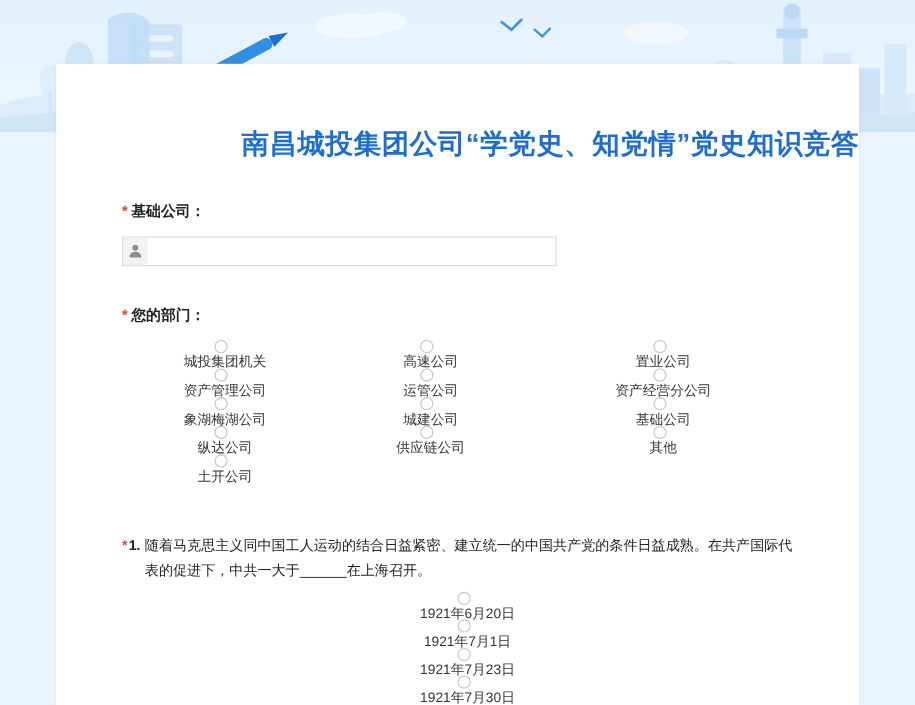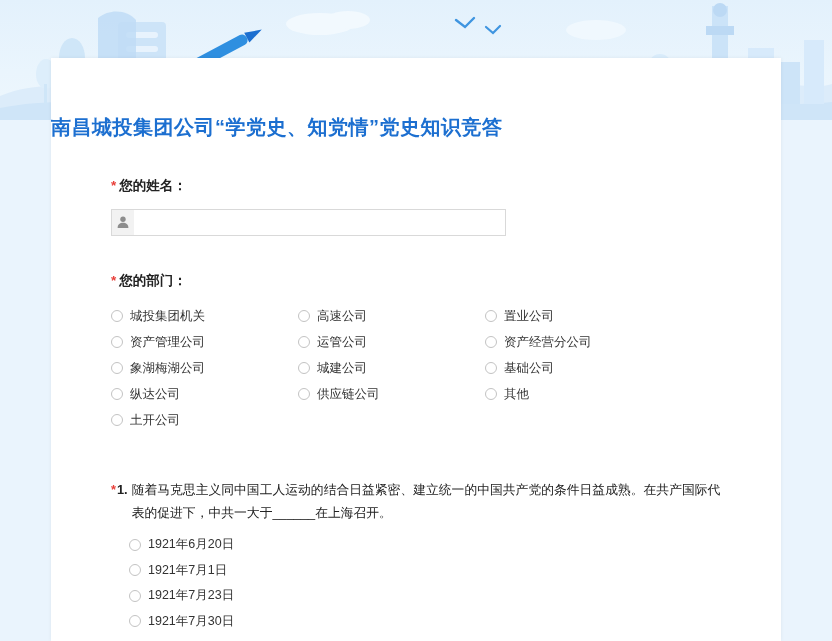--- a/index.html
+++ b/index.html
@@ -31,22 +31,22 @@
     top: 58px;
     width: 730px;
     height: 583px;
     background: #ffffff;
     box-shadow: 0 0 4px rgba(0,0,0,0.06);
   }
 
   .form-title {
     margin: 0;
     padding-top: 56px;
-    text-align: left;
-    font-size: 20px;
+    text-align: right;
+    font-size: 25px;
     font-weight: bold;
     color: #1c6fd0;
     letter-spacing: 0.5px;
   }
 
   .q-block { padding: 0 60px; }
 
   .q-label {
     font-size: 13.5px;
     color: #222;
@@ -97,20 +97,21 @@
     margin-top: 4px;
   }
   .opt {
     display: flex;
     align-items: center;
     height: 26px;
     font-size: 12.5px;
     color: #333;
     cursor: pointer;
     user-select: none;
+    flex-direction: column;
   }
   .radio {
     width: 12px; height: 12px;
     border: 1px solid #c3c3c3;
     border-radius: 50%;
     background: #fff;
     margin-right: 7px;
     flex: 0 0 auto;
   }
 
@@ -191,21 +192,21 @@
   </svg>
 </div>
 
 <div class="sheet">
 
   <h1 class="form-title">南昌城投集团公司“学党史、知党情”党史知识竞答</h1>
 
   <div class="q-block">
 
     <div class="q-label">
-      <span class="req">*</span><span>您的姓名：</span>
+      <span class="req">*</span><span>基础公司：</span>
     </div>
 
     <div class="name-row">
       <div class="text-input-wrap">
         <span class="user-ico">
           <svg width="14" height="14" viewBox="0 0 14 14" xmlns="http://www.w3.org/2000/svg">
             <circle cx="7" cy="4.2" r="2.7" fill="#8d8d8d"></circle>
             <path d="M1.6 13 C1.6 9.4 4 7.8 7 7.8 C10 7.8 12.4 9.4 12.4 13 Z" fill="#8d8d8d"></path>
           </svg>
         </span>

